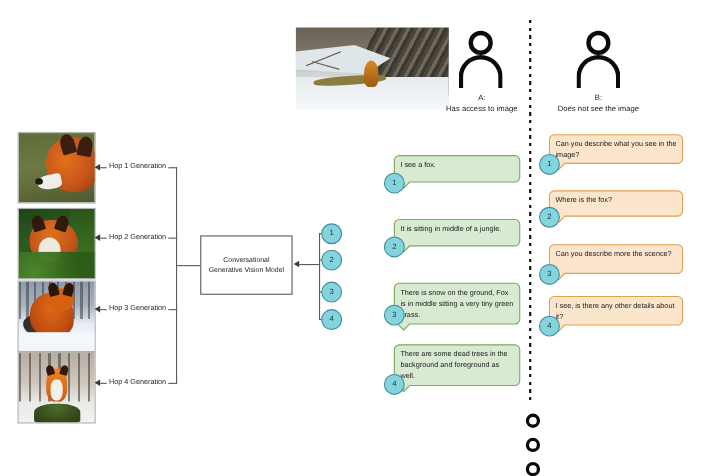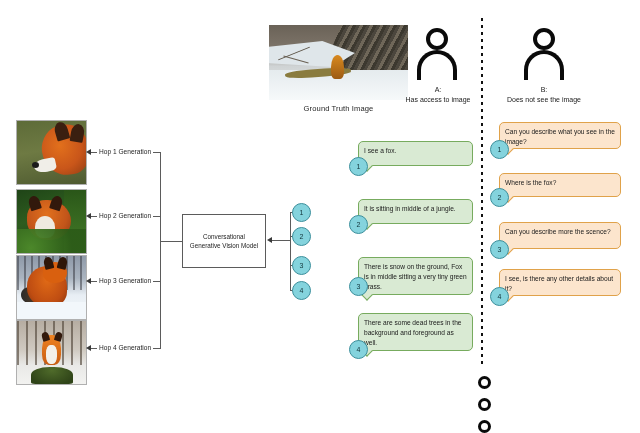--- a/index.html
+++ b/index.html
@@ -233,21 +233,20 @@
 
   <div class="gt">
     <div class="rock"></div>
     <div class="snowband"></div>
     <div class="ground"></div>
     <div class="grass"></div>
     <div class="twig"></div>
     <div class="twig2"></div>
     <div class="animal"></div>
   </div>
-  <div class="gtcap">Ground Truth Image</div>
 
   <div class="person" style="left:414px;top:28px;">
     <div class="head"></div>
       <div class="body"></div>
   </div>
   <div class="plabel" style="left:392px;top:85px;width:92px;">A:</div>
   <div class="plabel" style="left:392px;top:95px;width:92px;">Has access to image</div>
 
   <div class="person" style="left:521px;top:28px;">
     <div class="head"></div>

